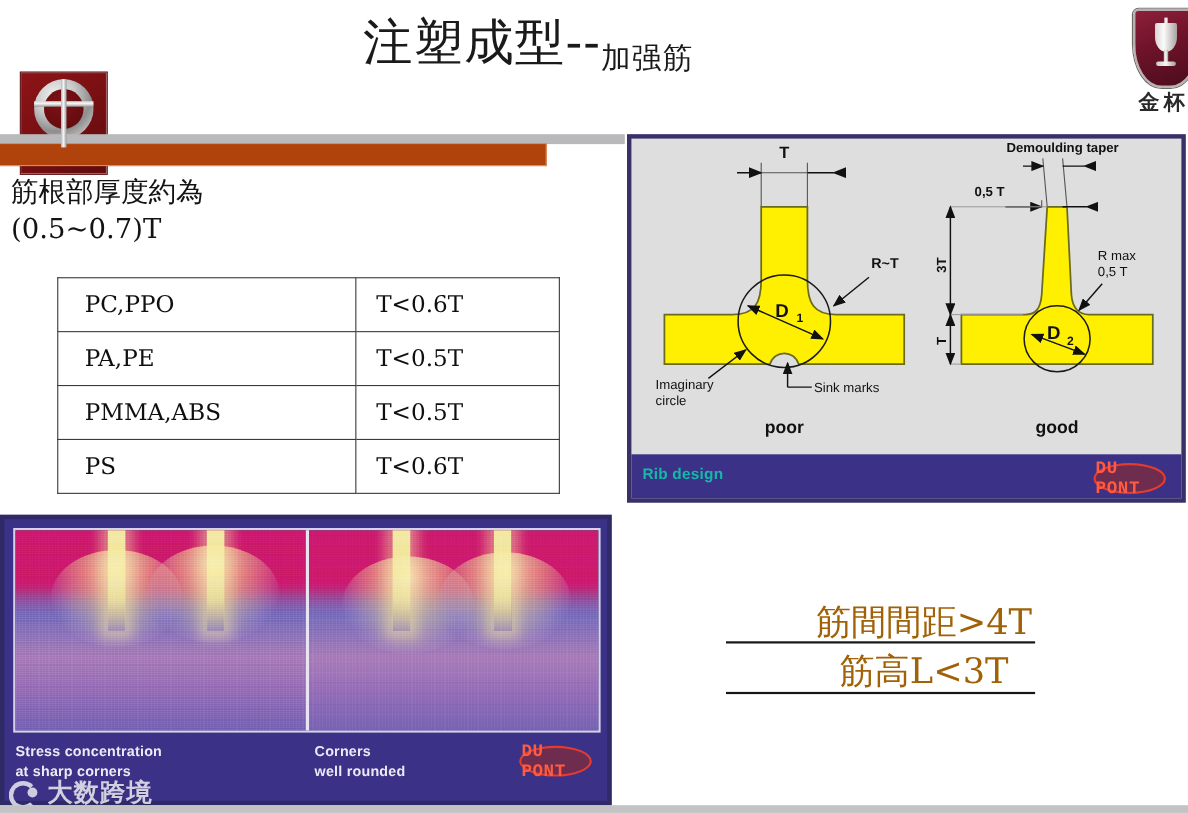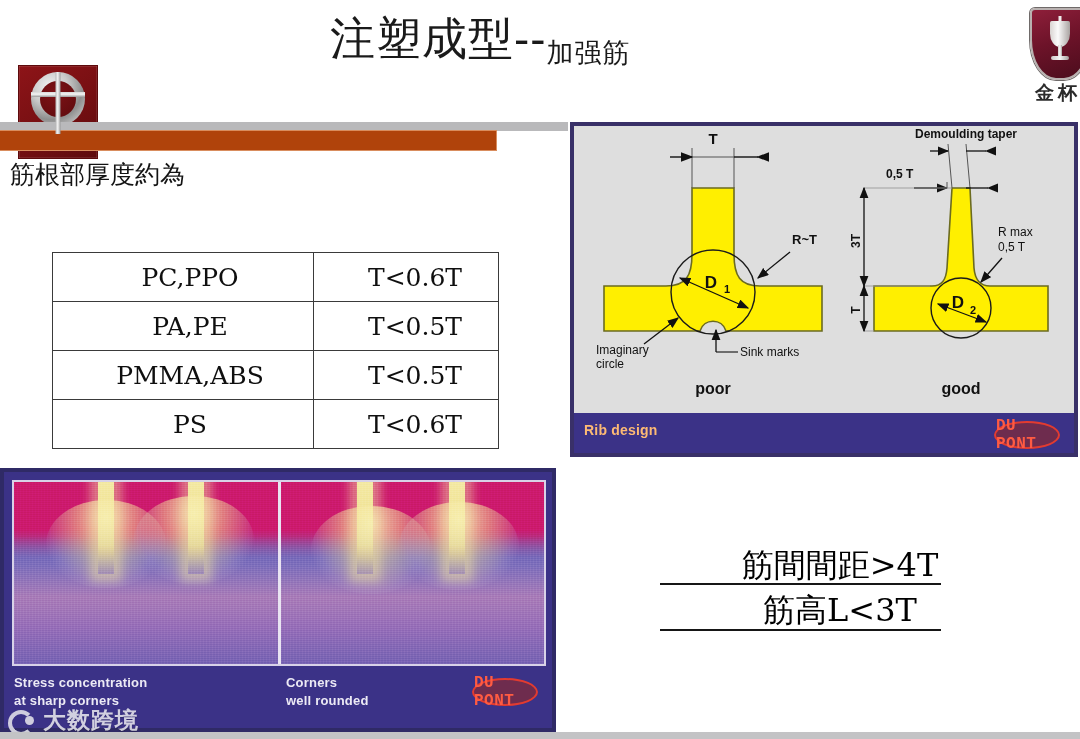--- a/index.html
+++ b/index.html
@@ -106,39 +106,39 @@
   }
 
   
   .tbl{
     position:absolute;left:52px;top:252px;width:412px;
     border-collapse:collapse;table-layout:fixed;
     background:#fff;
   }
   .tbl td{
     border:1px solid #3a3a3a;
-    height:48px;padding:0 0 0 14px;
+    height:48px;padding:0 0 0 24px;
     font-family:"DejaVu Serif","Liberation Serif",serif;
-    font-size:25px;color:#0f0f0f;vertical-align:middle;text-align:center;
+    font-size:21px;color:#0f0f0f;vertical-align:middle;
   }
   .tbl td.c2{width:166px;padding-left:18px;}
   .tbl td.c1{width:246px;}
 
   
   .rib{
     position:absolute;left:570px;top:122px;width:508px;height:335px;
     border:4px solid #393068;background:#dedede;box-sizing:border-box;
   }
   .rib .canvas{position:absolute;left:0;top:0;width:500px;height:287px;}
   .rib .capbar{
     position:absolute;left:0;bottom:0;width:100%;height:40px;background:#3b3287;
   }
   .rib .capbar .cap{
     position:absolute;left:10px;top:9px;
-    font-family:"Liberation Sans",sans-serif;font-weight:bold;font-size:14px;color:#fdba74;
+    font-family:"Liberation Sans",sans-serif;font-weight:bold;font-size:14px;color:#14b8a6;
     letter-spacing:.2px;
   }
   .dupont-oval{
     position:absolute;width:62px;height:24px;border-radius:50%;
     background:#6e2c4e;border:2px solid #e23b30;
     display:flex;align-items:center;justify-content:center;
   }
   .dupont-oval span{
     font-family:Liberation Mono, monospace;font-weight:bold;font-size:16px;
     color:#ff5b42;letter-spacing:.5px;
@@ -180,21 +180,21 @@
     font-weight:bold;color:#eceaf5;line-height:1.35;letter-spacing:.2px;
   }
   .photos .cap.c-left{left:10px;top:202px;}
   .photos .cap.c-right{left:282px;top:202px;}
   .photos .dupont-oval{right:14px;top:206px;}
 
   
   .note{
     position:absolute;left:660px;top:543px;width:360px;text-align:center;
     font-family:"DejaVu Serif","Liberation Serif",serif;
-    font-size:32px;line-height:1.42;color:#000000;white-space:nowrap;
+    font-size:32px;line-height:1.42;color:#a16207;white-space:nowrap;
   }
   .geq{position:relative;}
   .geq:after{
     content:"";position:absolute;left:0;right:22%;bottom:3px;height:2px;background:#161616;
   }
 
   
   .watermark{
     position:absolute;left:8px;top:700px;width:250px;height:40px;
     display:flex;align-items:center;gap:7px;opacity:.82;
@@ -241,20 +241,21 @@
       <div class="base"></div>
     </div>
     <div class="cn">金杯</div>
   </div>
 
   <div class="bar-gray"></div>
   <div class="bar-orange"></div>
 
   <div class="lead">
     <div>筋根部厚度約為</div>
+    <div>(0.5~0.7)T</div>
   </div>
 
   <table class="tbl">
     <tbody>
       <tr>
         <td class="c1">PC,PPO</td>
         <td class="c2">T&lt;0.6T</td>
       </tr>
       <tr>
         <td class="c1">PA,PE</td>

